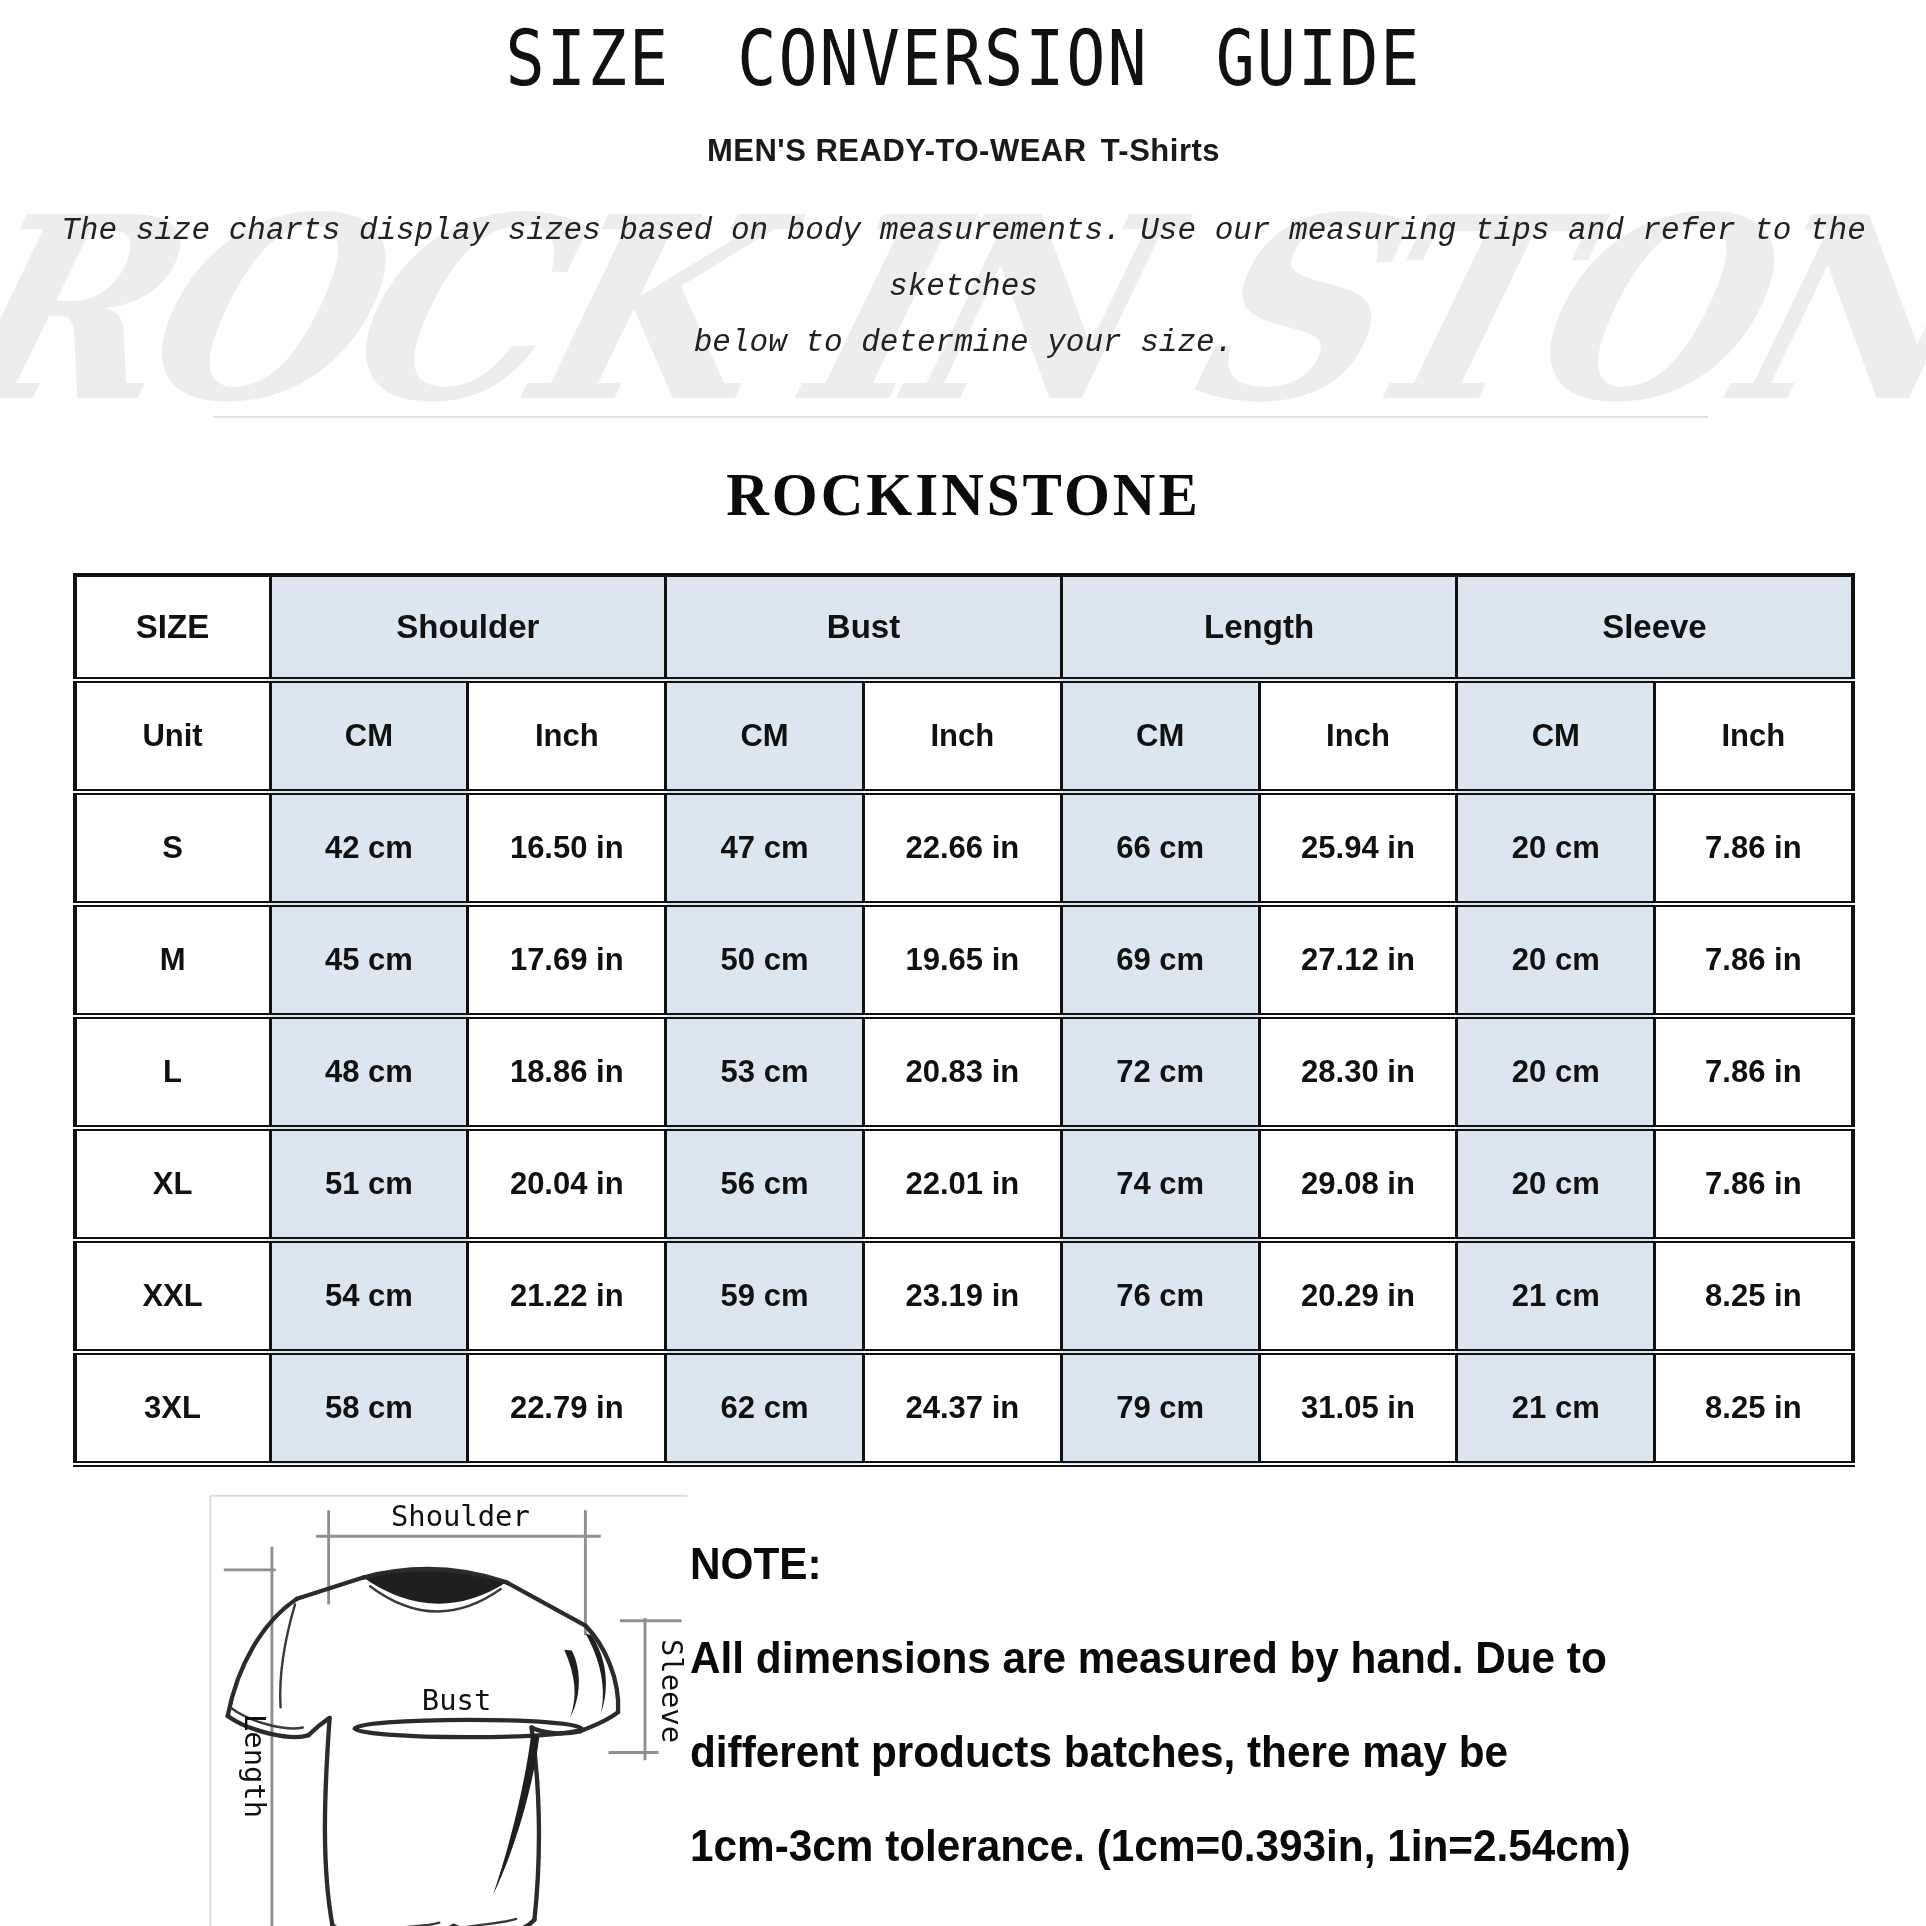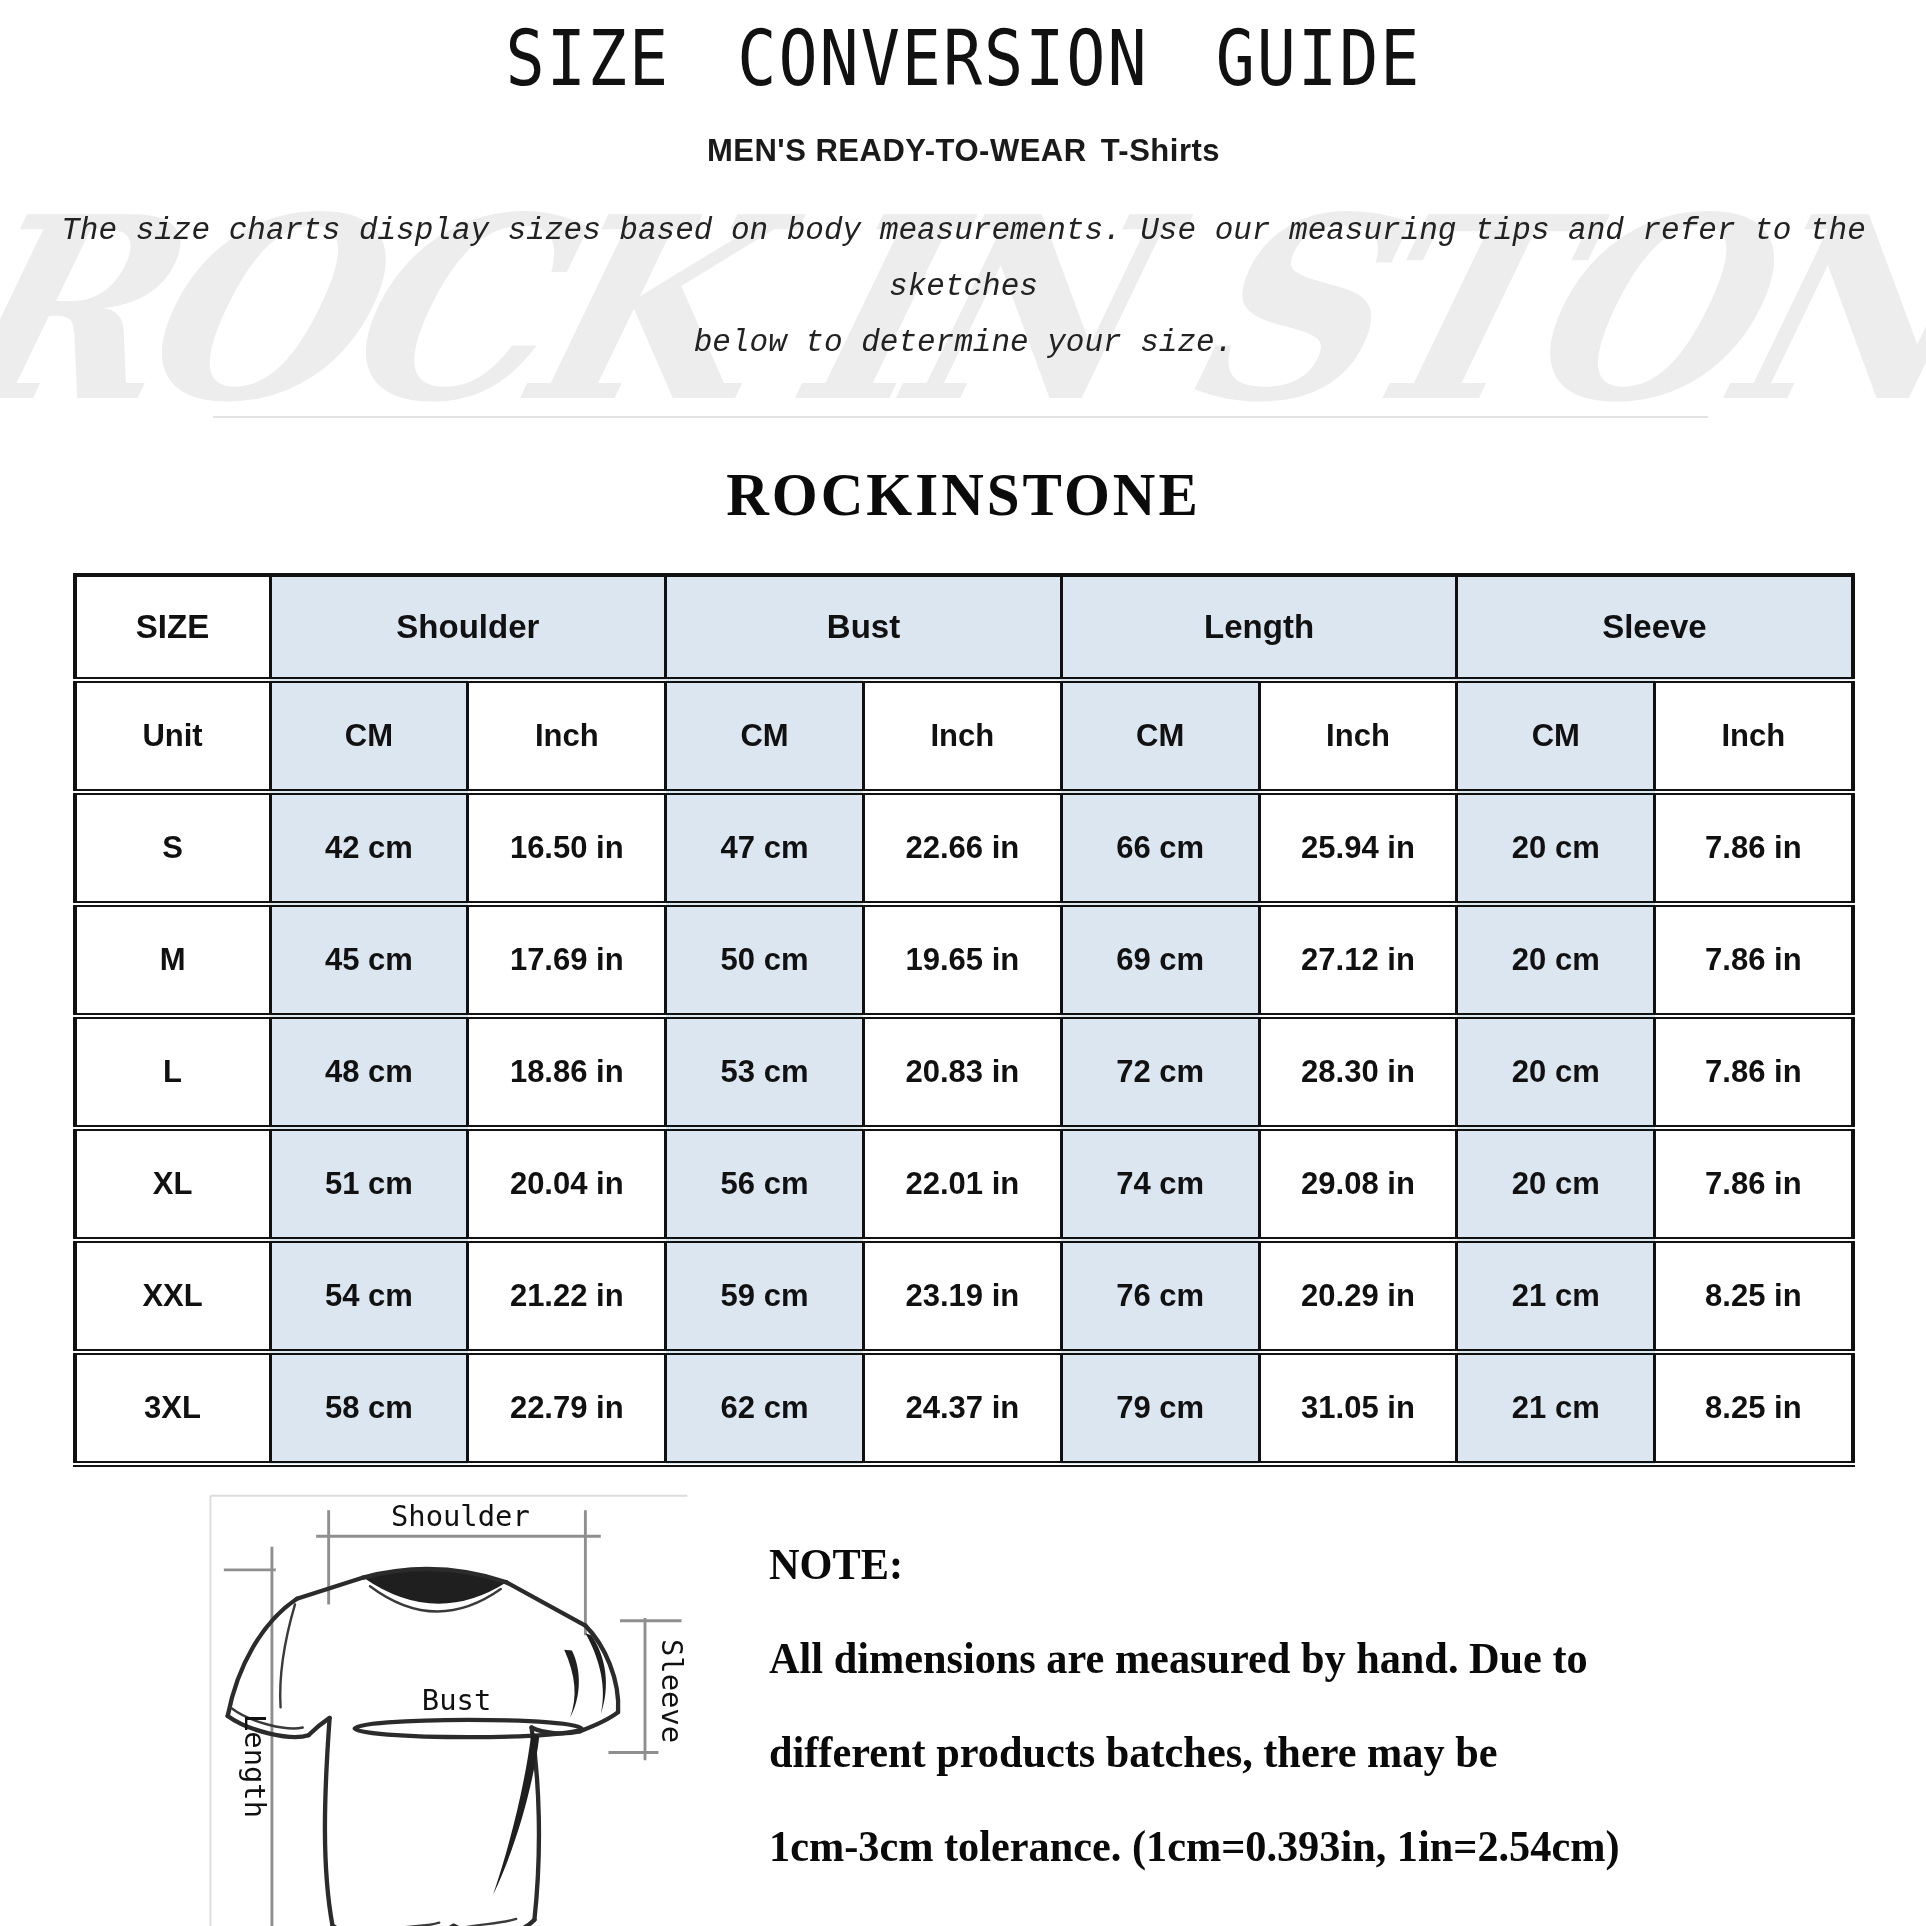--- a/index.html
+++ b/index.html
@@ -33,21 +33,21 @@
   .size-table th,.size-table td{border-left:3px solid #111;border-right:3px solid #111;
       border-bottom:6px double #111;text-align:center;vertical-align:middle;
       font-weight:bold;color:#111;background:#fff;padding:0;}
   .size-table tr.groups th{height:100px;font-size:33px;}
   .size-table tr.units td{height:106px;font-size:31px;}
   .size-table tbody td{height:106px;font-size:31px;}
   .size-table .bg{background:#dce6f1;}
   
   .bottom{display:flex;align-items:flex-start;margin-top:24px;padding-left:150px;}
   .sketch{width:540px;height:500px;flex:0 0 auto;}
-  .note{margin-left:79px;padding-top:26px;font-family:Liberation Serif, serif;}
+  .note{padding-top:26px;}
   .note-line{margin:0;font-size:45px;font-weight:bold;line-height:94px;color:#0a0a0a;
              transform:scaleX(0.94);transform-origin:left center;white-space:nowrap;}
   
   .shirt{stroke:#2b2b2b;stroke-width:4.5;fill:none;stroke-linecap:round;stroke-linejoin:round;}
   .shirt-thin{stroke:#3a3a3a;stroke-width:2.5;fill:none;stroke-linecap:round;}
   .shadow{fill:#1f1f1f;stroke:none;}
   .measure{stroke:#8f8f8f;stroke-width:3;fill:none;}
   .frame{stroke:#dcdcdc;stroke-width:2;fill:none;}
   .sketch-label{font-family:"DejaVu Sans Mono",monospace;font-size:30px;fill:#111;}
 </style>

